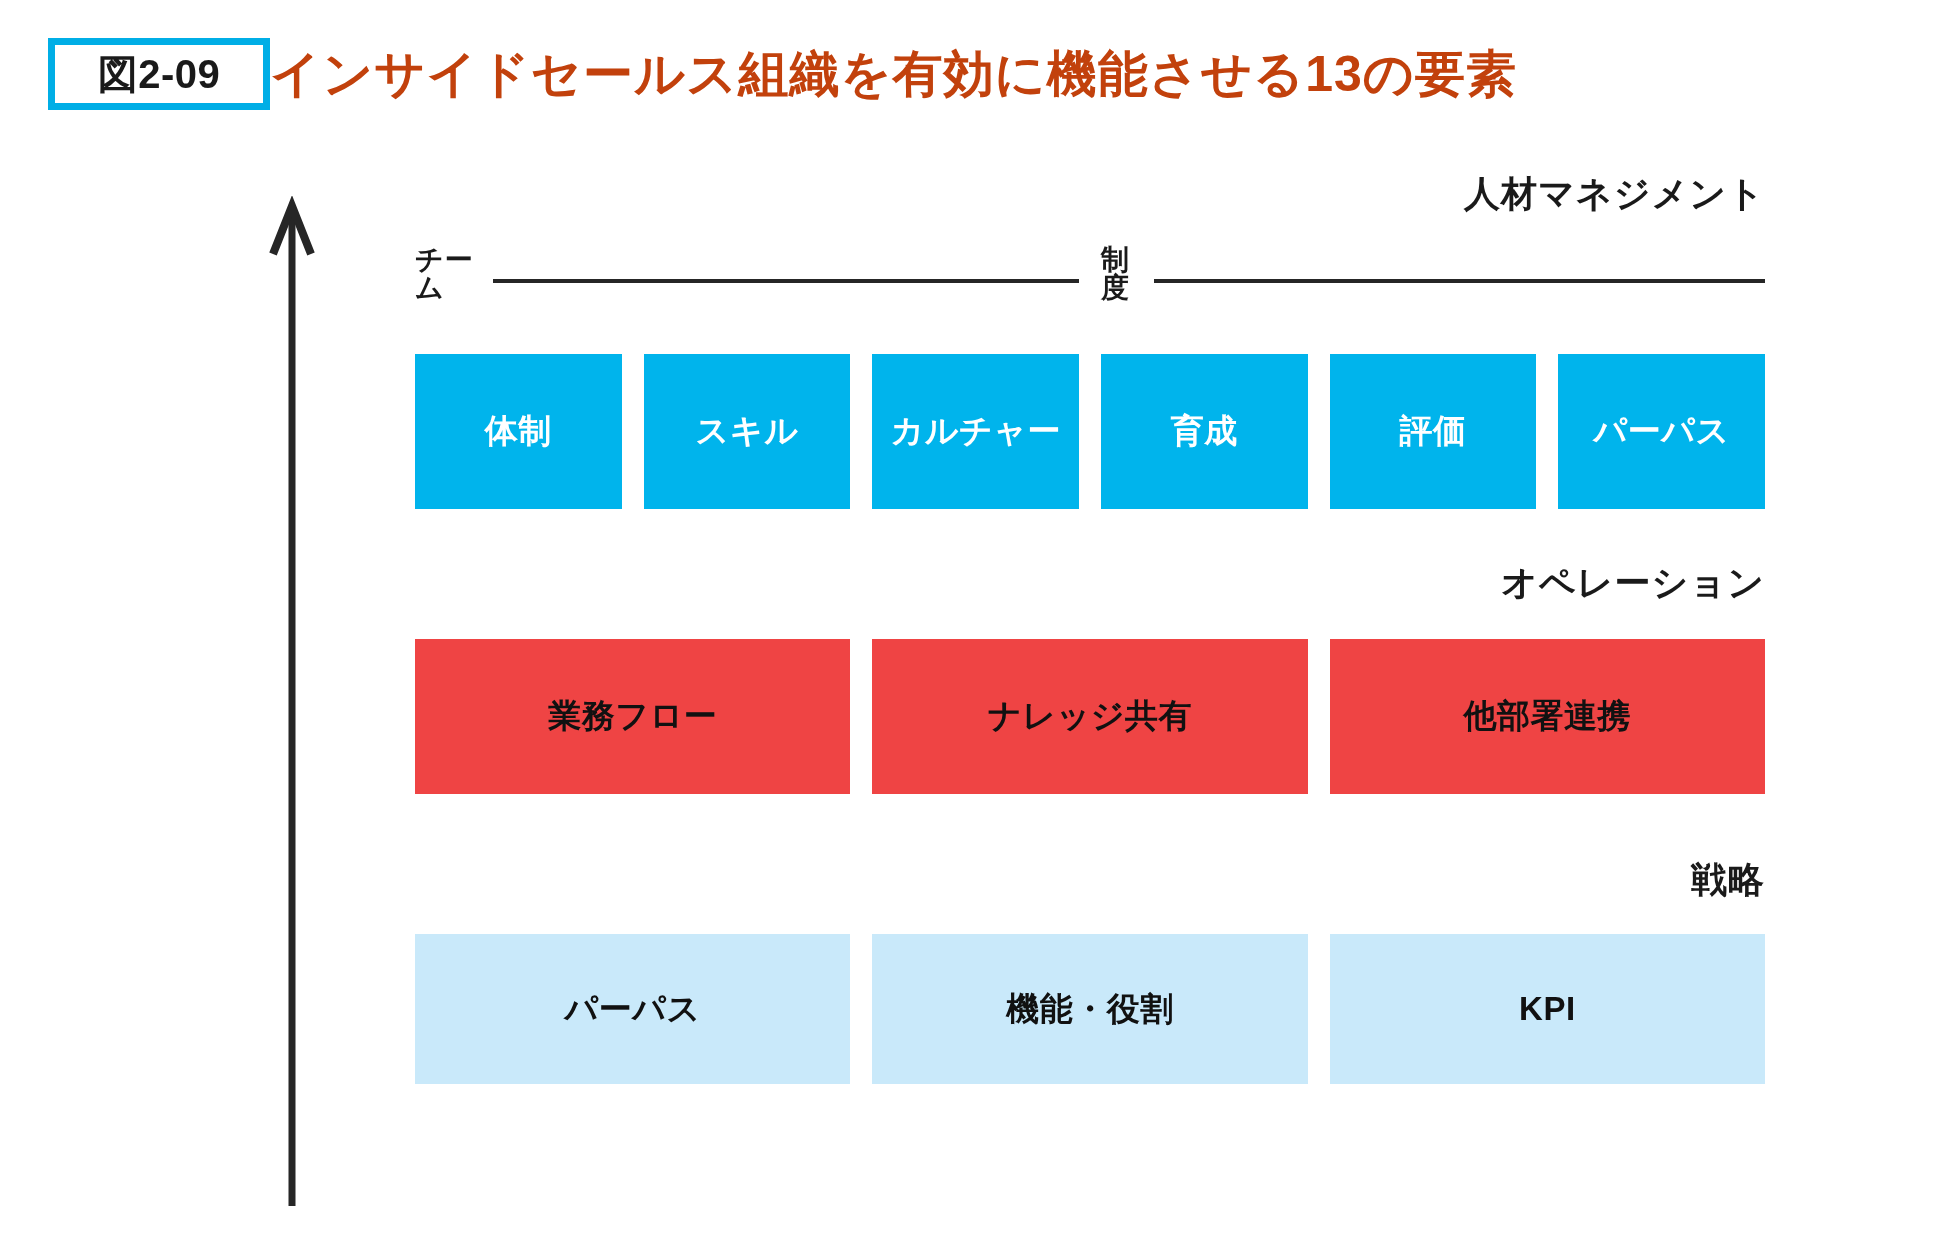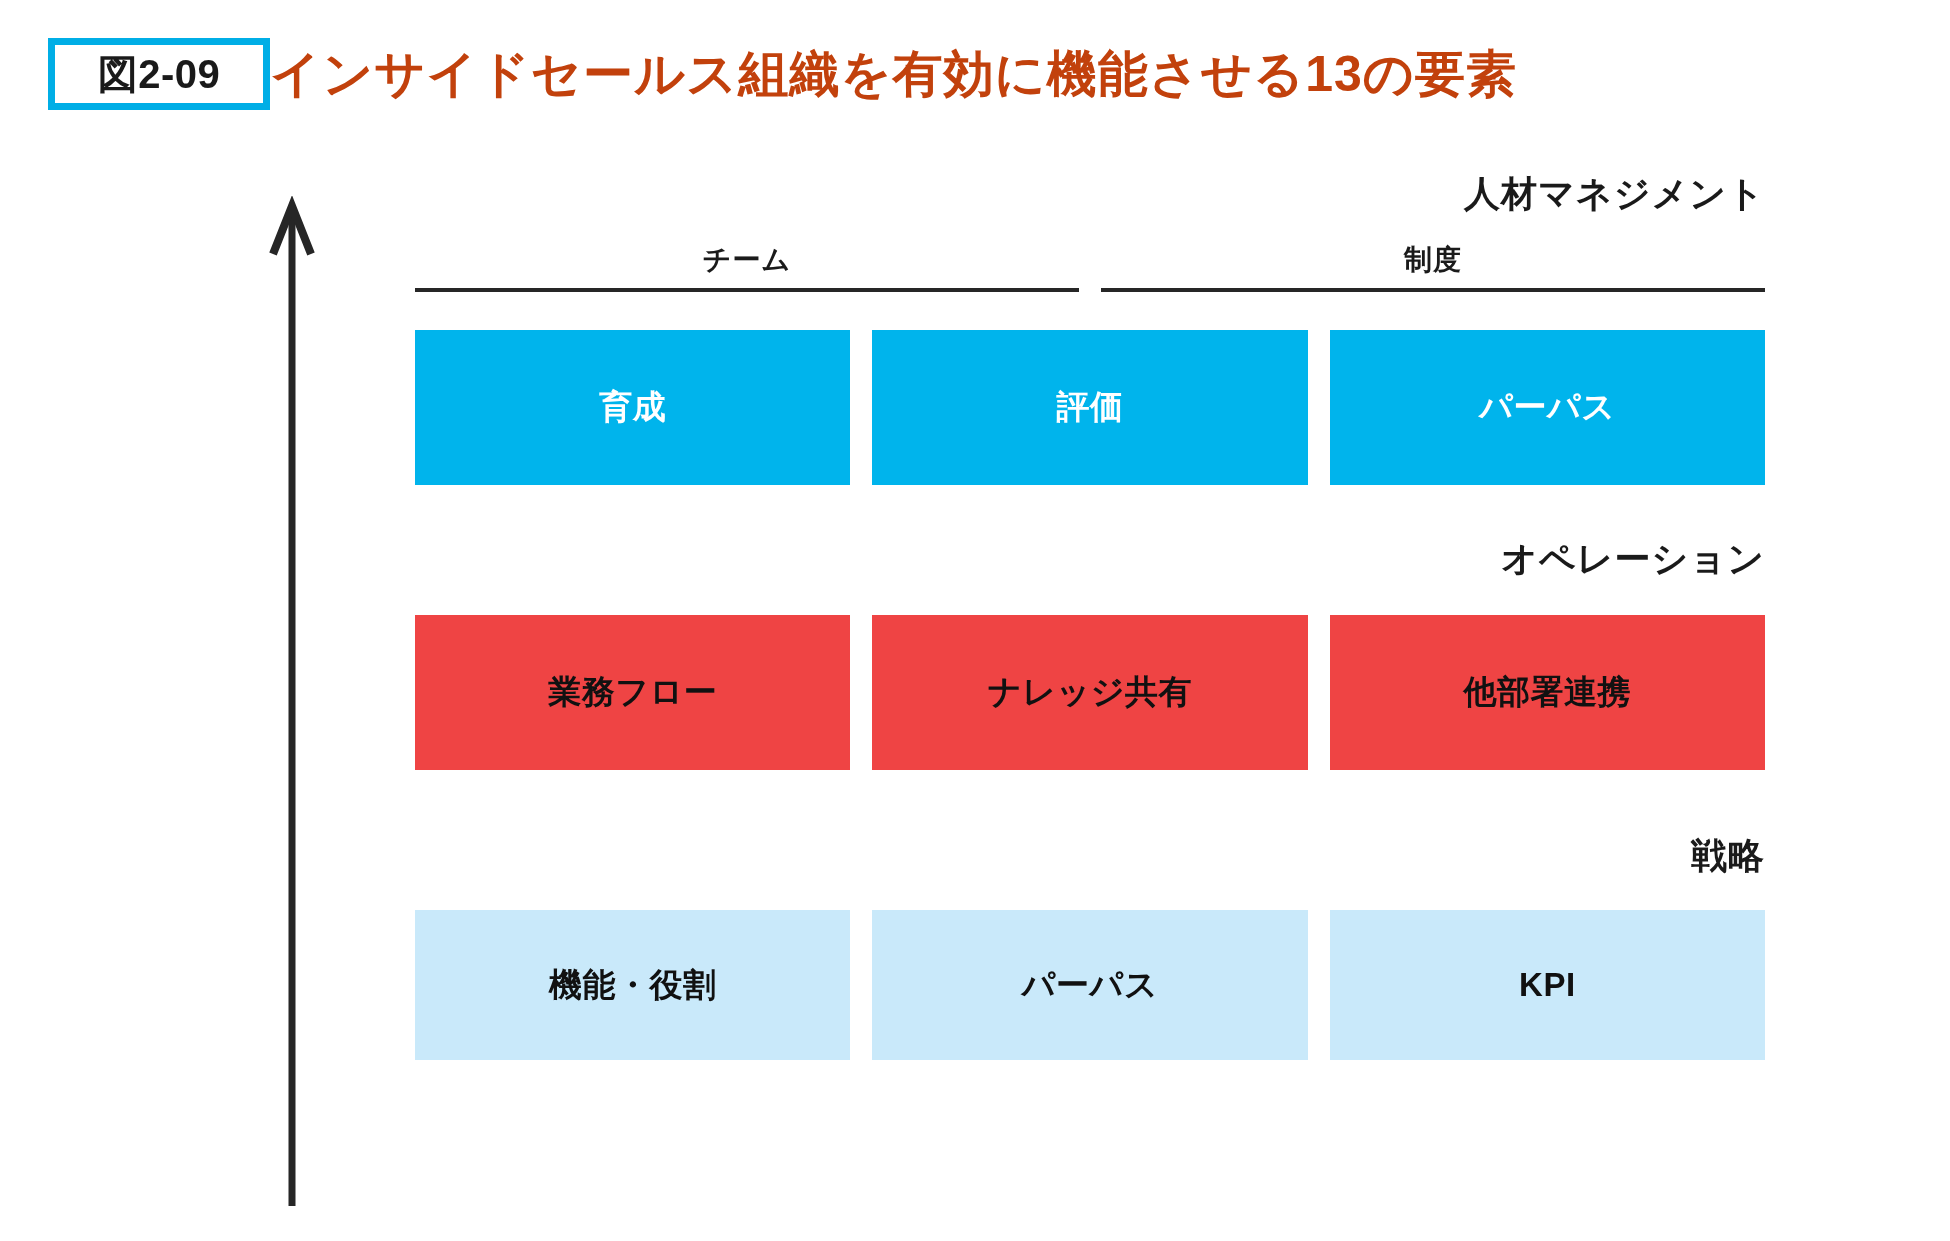--- a/index.html
+++ b/index.html
@@ -85,21 +85,21 @@
 
   
   .group-label-row {
     display: flex;
     gap: 22px;
     margin-top: 34px;
   }
   .group-label-col {
     flex: 1 1 0;
     display: flex;
-    flex-direction: column;
+    flex-direction: row;
     align-items: center;
   }
   .group-label-text {
     font-size: 28px;
     font-weight: 700;
     color: #1a1a1a;
     line-height: 1;
     margin-bottom: 14px;
     letter-spacing: 1px;
   }
@@ -180,20 +180,31 @@
       </div>
       <div class="group-label-col">
         <span class="group-label-text">制度</span>
         <span class="group-rule"></span>
       </div>
     </div>
 
     <div class="box-row row-hr">
       <div class="box-group">
         <div class="cell tier-hr">
+          <span class="cell-text">体制</span>
+        </div>
+        <div class="cell tier-hr">
+          <span class="cell-text">スキル</span>
+        </div>
+        <div class="cell tier-hr">
+          <span class="cell-text">カルチャー</span>
+        </div>
+      </div>
+      <div class="box-group">
+        <div class="cell tier-hr">
           <span class="cell-text">育成</span>
         </div>
         <div class="cell tier-hr">
           <span class="cell-text">評価</span>
         </div>
         <div class="cell tier-hr">
           <span class="cell-text">パーパス</span>
         </div>
       </div>
     </div>
@@ -209,24 +220,24 @@
       </div>
       <div class="cell tier-ops">
         <span class="cell-text">他部署連携</span>
       </div>
     </div>
 
     <div class="tier-heading heading-str">戦略</div>
 
     <div class="box-row row-str">
       <div class="cell tier-str">
+        <span class="cell-text">パーパス</span>
+      </div>
+      <div class="cell tier-str">
         <span class="cell-text">機能・役割</span>
-      </div>
-      <div class="cell tier-str">
-        <span class="cell-text">パーパス</span>
       </div>
       <div class="cell tier-str">
         <span class="cell-text">KPI</span>
       </div>
     </div>
 
   </div>
 </div>
 
 </body></html>

